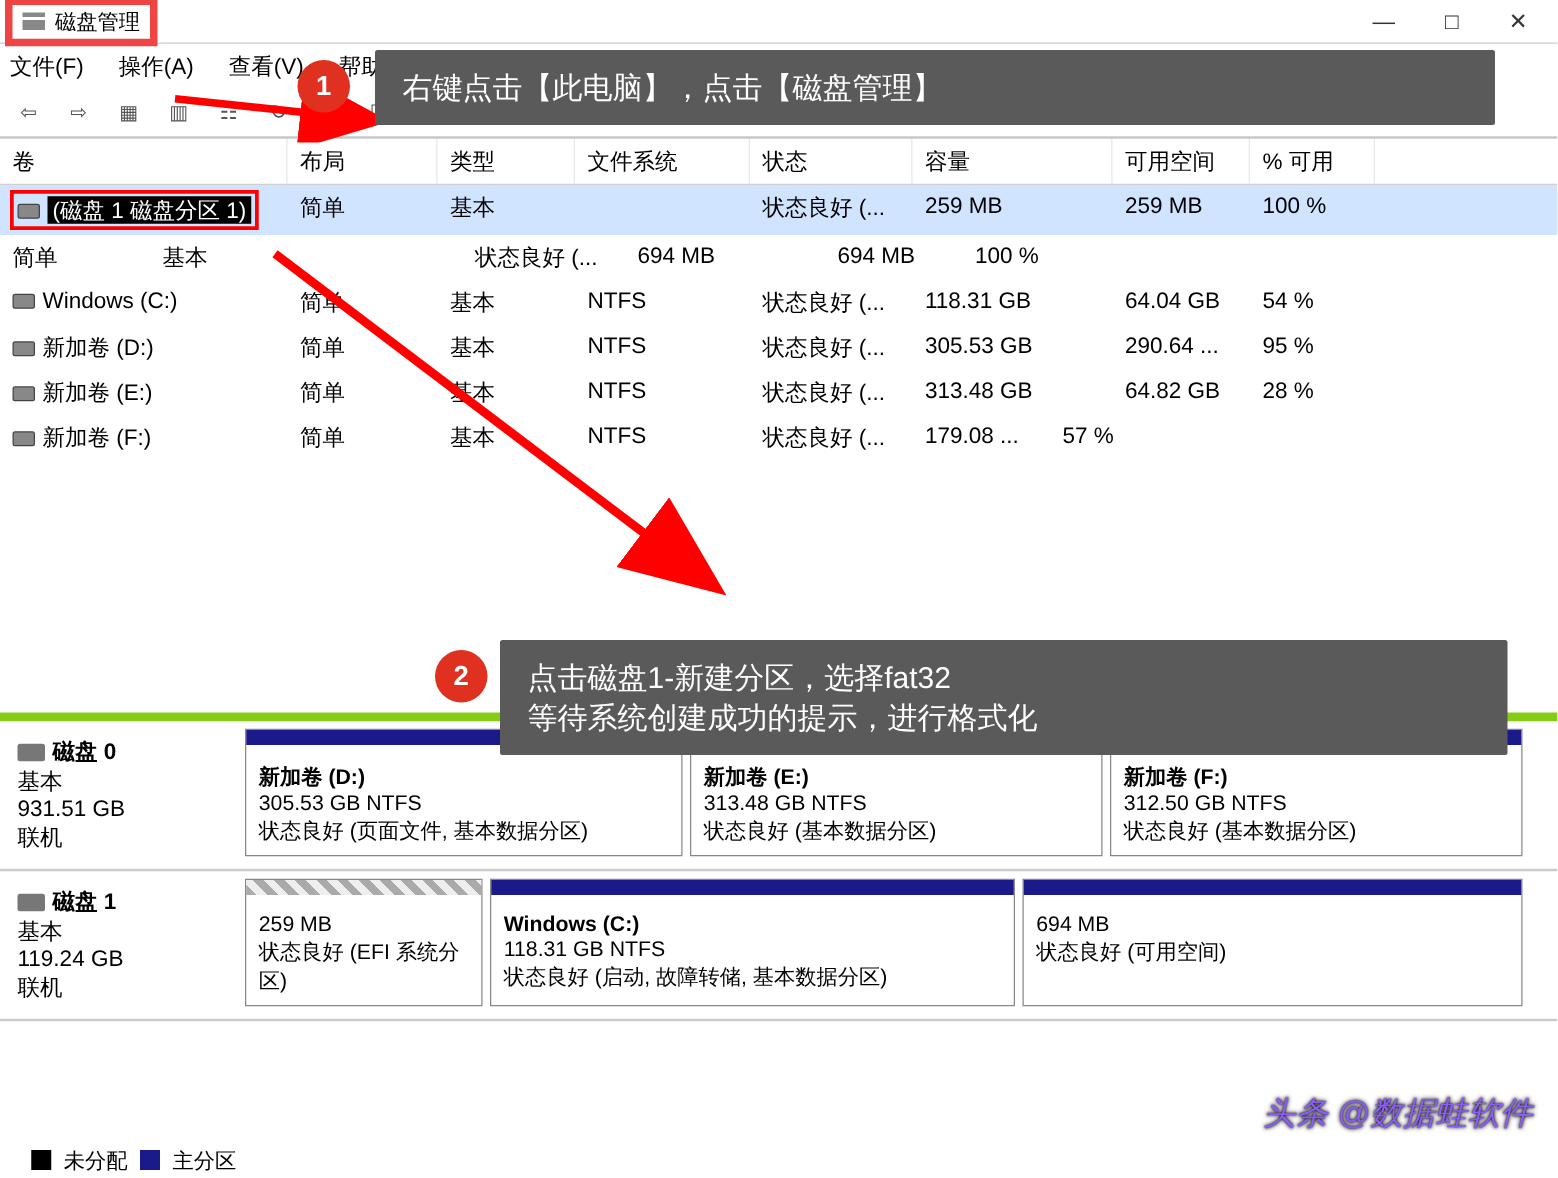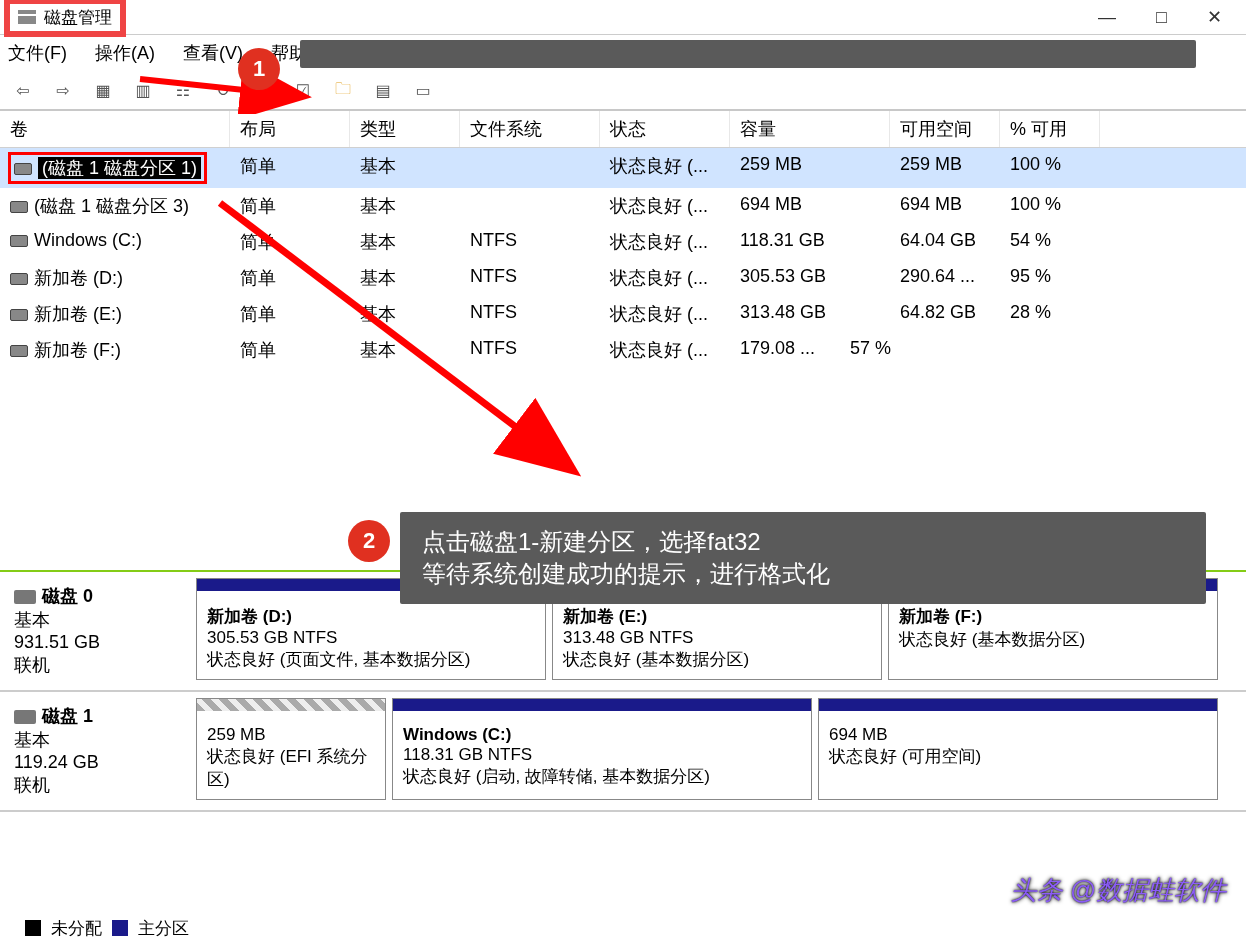--- a/index.html
+++ b/index.html
@@ -20,21 +20,21 @@
 .thead { display:flex; border-bottom: 1px solid #d0d0d0; background:#fff; font-size:18px; }
 .th { padding: 6px 10px; border-right: 1px solid #e8e8e8; }
 .tbody .tr { display:flex; font-size:18px; padding: 2px 0; }
 .td { padding: 4px 10px; white-space: nowrap; overflow:hidden; text-overflow: ellipsis; }
 .c0{width:230px;} .c1{width:120px;} .c2{width:110px;} .c3{width:140px;} .c4{width:130px;} .c5{width:160px;} .c6{width:110px;} .c7{width:100px;}
 .drive-ico { display:inline-block; width:18px; height:12px; background:#888; border-radius:2px; border:1px solid #444; margin-right:6px; vertical-align:middle; }
 .sel { background:#d0e4ff; }
 .sel .volname { background:#000000; color:#fff; padding:1px 4px; }
 .redbox { outline: 3px solid red; outline-offset: -1px; padding: 2px 4px; display:inline-block; }
 
-.diskpane { position:absolute; left:0; right:0; bottom:30px; top:570px; border-top:2px solid #84cc16; overflow:hidden; background:#fff;}
+.diskpane { position:absolute; left:0; right:0; bottom:30px; top:570px; border-top:7px solid #84cc16; overflow:hidden; background:#fff;}
 .diskrow { display:flex; border-bottom:2px solid #ccc; }
 .dcol { width:190px; padding:12px 14px; font-size:18px; }
 .dcol .dname { font-weight:bold; }
 .dcol .dico { display:inline-block; width:22px; height:14px; background:#777; margin-right:6px; vertical-align:middle; border-radius:2px;}
 .parts { flex:1; display:flex; padding:6px 6px 10px 6px; gap:6px; }
 .part { border:1px solid #888; padding:8px 10px; font-size:17px; position:relative; }
 .part .phead { position:absolute; top:0; left:0; right:0; height:12px; background:#1a1a8a; }
 .part .pbody { margin-top:18px; }
 .part.hatched .phead { background: repeating-linear-gradient(45deg,#aaa 0 6px,#eee 6px 12px); }
 
@@ -106,21 +106,20 @@
         <div class="td c0"><span class="redbox"><span class="drive-ico"></span><span class="volname">(磁盘 1 磁盘分区 1)</span></span></div>
         <div class="td c1">简单</div>
         <div class="td c2">基本</div>
         <div class="td c3"></div>
         <div class="td c4">状态良好 (...</div>
         <div class="td c5">259 MB</div>
         <div class="td c6">259 MB</div>
         <div class="td c7">100 %</div>
       </div>
       <div class="tr">
-        <div class="td c0"><span class="drive-ico"></span>(磁盘 1 磁盘分区 3)</div>
         <div class="td c1">简单</div>
         <div class="td c2">基本</div>
         <div class="td c3"></div>
         <div class="td c4">状态良好 (...</div>
         <div class="td c5">694 MB</div>
         <div class="td c6">694 MB</div>
         <div class="td c7">100 %</div>
       </div>
       <div class="tr">
         <div class="td c0"><span class="drive-ico"></span>Windows (C:)</div>
@@ -186,20 +185,21 @@
         <div class="pbody">
           <div style="font-weight:bold">新加卷   (E:)</div>
           <div>313.48 GB NTFS</div>
             <div>状态良好 (基本数据分区)</div>
         </div>
         </div>
         <div class="part" style="width:330px">
         <div class="phead"></div>
         <div class="pbody">
           <div style="font-weight:bold">新加卷   (F:)</div>
+          <div>312.50 GB NTFS</div>
             <div>状态良好 (基本数据分区)</div>
         </div>
         </div>
       </div>
     </div>
     <div class="diskrow">
       <div class="dcol">
       <div class="dname"><span class="dico"></span>磁盘 1</div>
       <div>基本</div>
         <div>119.24 GB</div>
@@ -236,20 +236,21 @@
 
 <div class="statusbar">
   <span class="sqblack"></span>
   <span>未分配</span>
   <span class="sqblue"></span>
   <span>主分区</span>
 </div>
 
 <div class="annot annot1">
   <div class="num num1">1</div>
+  <span>右键点击【此电脑】，点击【磁盘管理】</span>
 </div>
 <div class="annot annot2">
   <div class="num num2">2</div>
   <div>
     <div>点击磁盘1-新建分区，选择fat32</div>
     <div>等待系统创建成功的提示，进行格式化</div>
   </div>
 </div>
 
 <svg class="arrow1" width="200" height="40">

